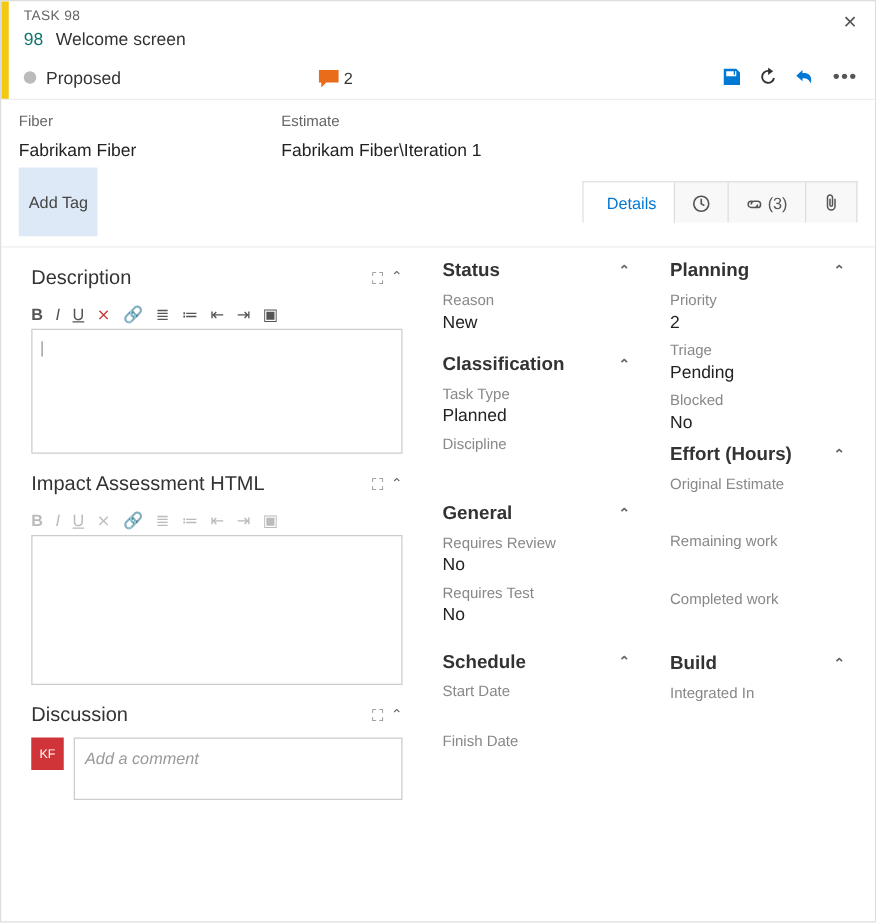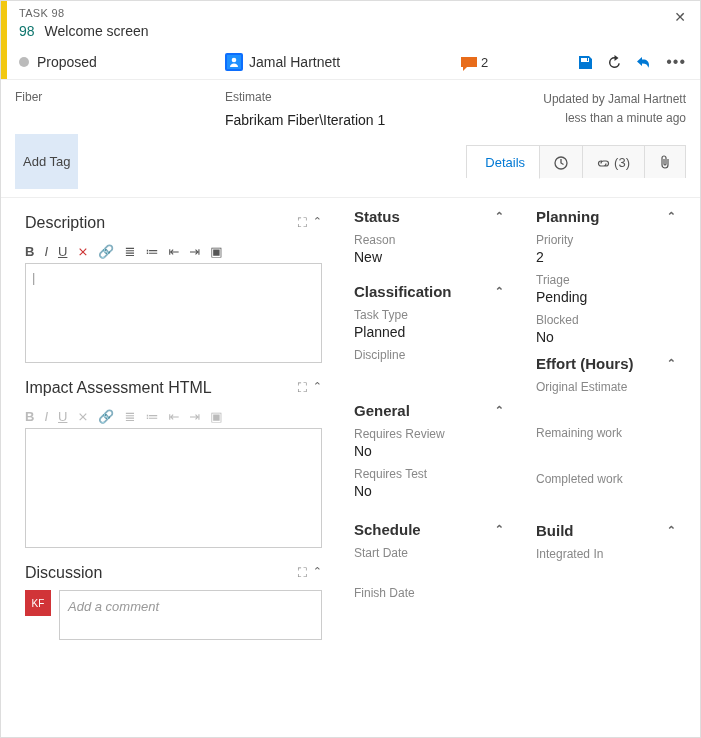--- a/index.html
+++ b/index.html
@@ -63,30 +63,20 @@
   <div class="close">✕</div>
   <div class="title-row">
     <span class="id">98</span>
     <span class="title">Welcome screen</span>
   </div>
   <div class="meta-row">
     <div class="state">
       <span class="state-dot"></span>
       <span>Proposed</span>
     </div>
-    <div class="assignee">
-      <span class="avatar">
-        <svg width="14" height="14" viewBox="0 0 14 14">
-            <rect width="14" height="14" fill="#1e90ff"></rect>
-            <circle cx="7" cy="5" r="2.3" fill="#fff"></circle>
-            <path d="M3 12c0-2.2 1.8-3.5 4-3.5s4 1.3 4 3.5z" fill="#fff"></path>
-          </svg>
-      </span>
-      <span>Jamal Hartnett</span>
-    </div>
     <div class="cmt">
       <span class="bubble">
         <svg width="16" height="14" viewBox="0 0 16 14">
             <path fill="#e86c1a" d="M0 0h16v10H6l-4 4v-4H0z"></path>
           </svg>
       </span>
       <span>2</span>
     </div>
     <div class="actions">
       <span class="ic"><svg width="15" height="15" viewBox="0 0 15 15">
@@ -99,28 +89,25 @@
             <path fill="#0078d4" d="M6 2v2.5C10 4 13 6 13 10c0 1-0.3 2-0.8 2.8C12 10 10 8.5 6 8.5V11L1 6.5z"></path>
           </svg></span>
       <span class="ic ellipsis">•••</span>
     </div>
   </div>
 </div>
 
 <div class="infobar">
   <div class="infocol">
     <div class="lbl">Fiber</div>
+    <div class="val">Fabrikam Fiber</div>
   </div>
   <div class="infocol">
     <div class="lbl">Estimate</div>
     <div class="val">Fabrikam Fiber\Iteration 1</div>
-  </div>
-  <div class="updated">
-    <div>Updated by Jamal Hartnett</div>
-    <div>less than a minute ago</div>
   </div>
 </div>
 
 <div class="tagrow">
   <span class="addtag">Add Tag</span>
   <div class="tabs">
     <div class="tab active">Details</div>
     <div class="tab">
         <span><svg width="14" height="14" viewBox="0 0 14 14">
             <circle cx="7" cy="7" r="6" fill="none" stroke="#555" stroke-width="1.3"></circle>

